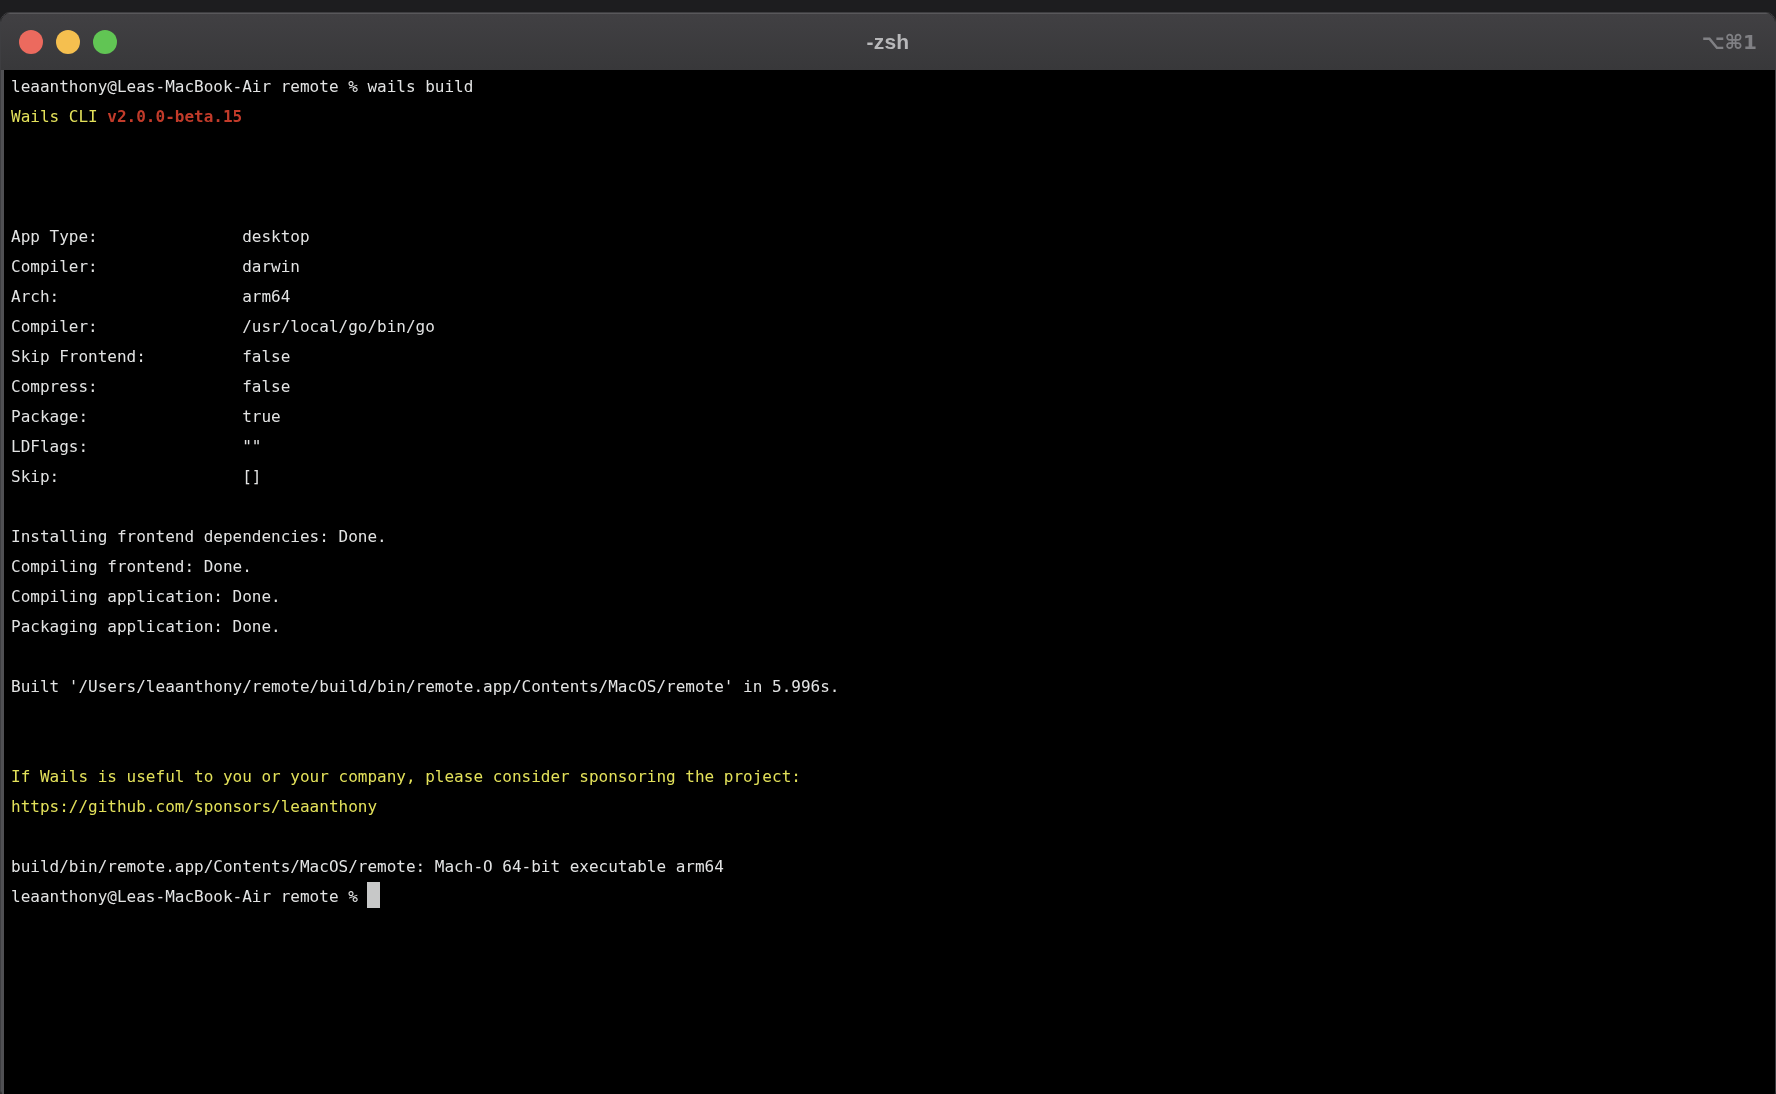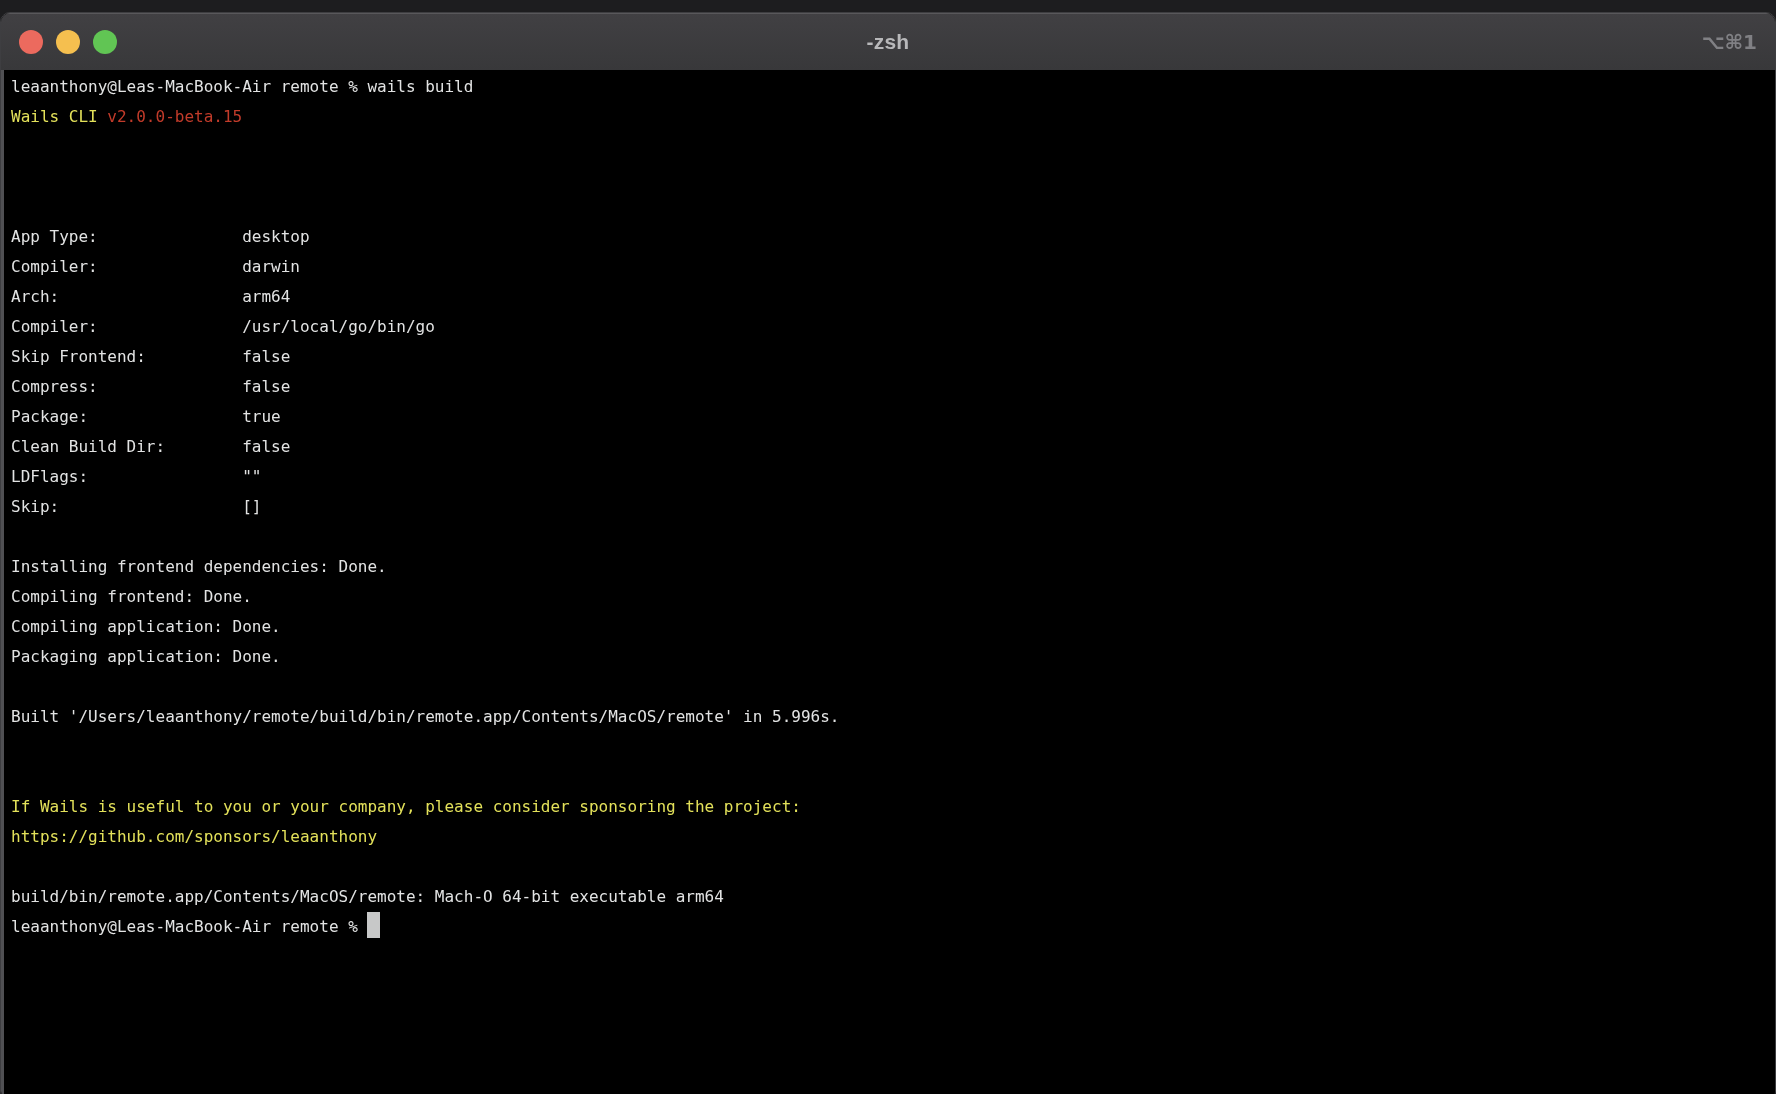--- a/index.html
+++ b/index.html
@@ -83,21 +83,21 @@
     font-size: 16px;
     line-height: 30px;
     color: var(--fg);
     cursor: text;
   }
   .line {
     height: 30px;
     white-space: pre;
   }
   .fg-yellow { color: var(--ansi-yellow); }
-  .fg-red    { color: var(--ansi-red); }
+  .fg-red    { color: var(--ansi-red); font-weight: bold; }
   .cursor {
     display: inline-block;
     width: 12.5px; height: 26px;
     background: var(--cursor);
     vertical-align: -6px;
   }
 </style>
 </head>
 <body>
 
@@ -117,21 +117,20 @@
       <div class="line"></div>
       <div class="line"></div>
       <div class="line"></div>
       <div class="line"><span>App Type:               desktop</span></div>
       <div class="line"><span>Compiler:               darwin</span></div>
       <div class="line"><span>Arch:                   arm64</span></div>
       <div class="line"><span>Compiler:               /usr/local/go/bin/go</span></div>
       <div class="line"><span>Skip Frontend:          false</span></div>
       <div class="line"><span>Compress:               false</span></div>
       <div class="line"><span>Package:                true</span></div>
-      <div class="line"><span>Clean Build Dir:        false</span></div>
       <div class="line"><span>LDFlags:                ""</span></div>
       <div class="line"><span>Skip:                   []</span></div>
       <div class="line"></div>
       <div class="line"><span>Installing frontend dependencies: Done.</span></div>
       <div class="line"><span>Compiling frontend: Done.</span></div>
       <div class="line"><span>Compiling application: Done.</span></div>
       <div class="line"><span>Packaging application: Done.</span></div>
       <div class="line"></div>
       <div class="line"><span>Built '/Users/leaanthony/remote/build/bin/remote.app/Contents/MacOS/remote' in 5.996s.</span></div>
       <div class="line"></div>

